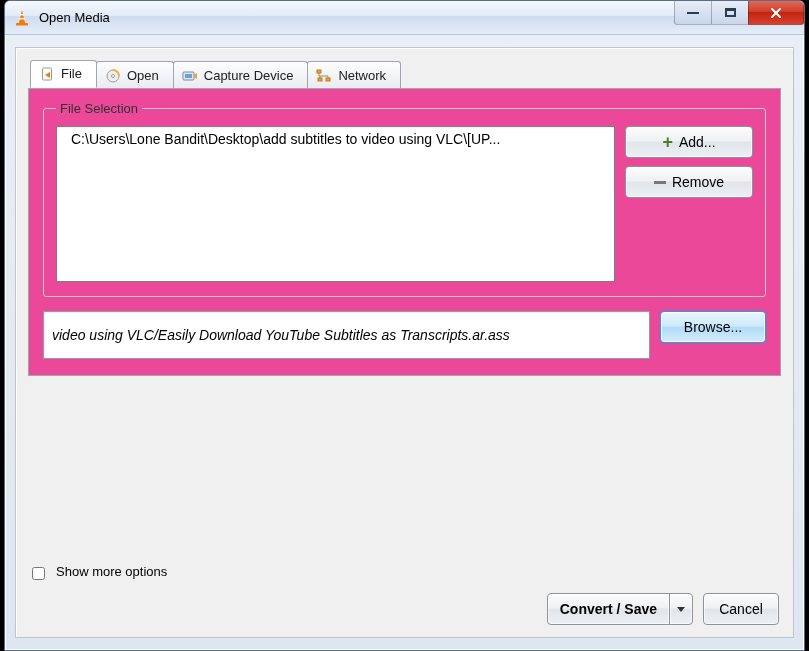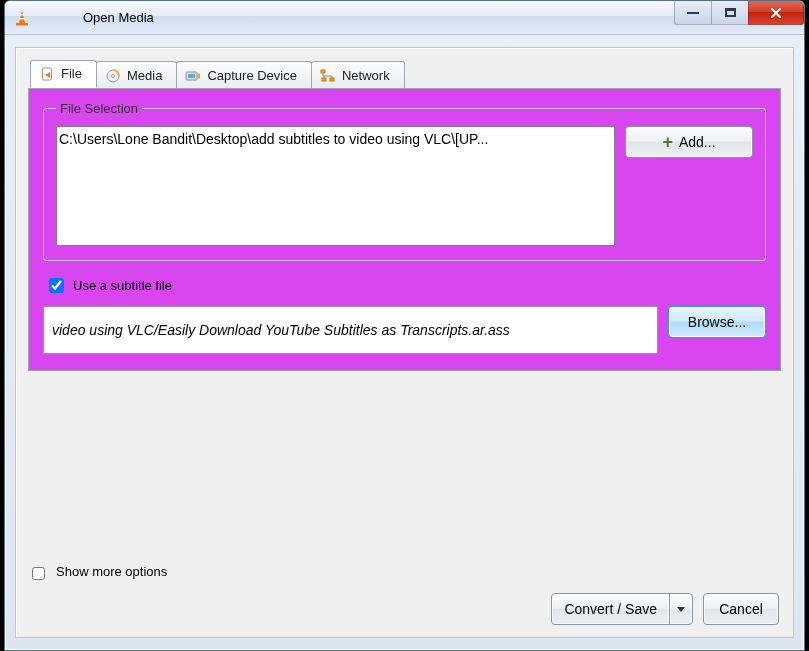--- a/index.html
+++ b/index.html
@@ -25,21 +25,20 @@
   }
   
   .titlebar {
     height: 34px;
     background: linear-gradient(#f6f9fe 0%, #e2ebf7 45%, #cfdcef 46%, #e4edf9 100%);
     border-bottom: 1px solid #b8c5d9;
     display: flex;
     align-items: center;
     padding-left: 8px;
     position: relative;
-    gap: 44px;
   }
   .app-icon {
     width: 18px; height: 18px;
     margin-right: 8px;
     position: relative;
   }
   .title-text { font-size: 13px; color: #000; }
   .win-controls {
     position: absolute;
     right: 0; top: 0;
@@ -90,44 +89,44 @@
     background: #fff;
     z-index: 2;
     border-bottom: 1px solid #fff;
     padding-bottom: 6px;
     top: 0;
     justify-content: center;
   }
   .tab .ticon { width:16px; height:16px; display:flex; align-items:center; justify-content:center; }
   .panel {
     border: 1px solid #9fa6af;
-    background: #d946ef;
+    background: #ec4899;
     margin: 0 12px 12px 12px;
     padding: 12px 14px 16px 14px;
     position: relative;
   }
   fieldset.fileselect {
     border: 1px solid #c2c8d0;
     border-radius: 3px;
     padding: 10px 12px 14px 12px;
     margin: 0 0 14px 0;
   }
   fieldset legend {
     font-size: 13px; color: #333;
     padding: 0 4px;
   }
   .hint { margin: 2px 0 10px 2px; color: #222; }
   .file-row { display:flex; gap: 10px; align-items:flex-start; }
   .file-list {
     flex: 1;
-    height: 120px;
+    height: 156px;
     border: 1px solid #7a7f87;
     background: #fff;
     box-shadow: inset 1px 1px 2px rgba(0,0,0,.07);
-    padding: 4px 2px;
+    padding: 4px 14px;
     font-size: 14px;
     overflow: hidden;
   }
   .side-buttons { display:flex; flex-direction:column; gap:8px; width:128px;}
   .btn {
     height: 32px;
     border: 1px solid #8d939c;
     border-radius: 4px;
     background: linear-gradient(#fcfcfd 0%, #eef0f3 48%, #e1e4e9 49%, #eceff3 100%);
     font-size: 14px;
@@ -156,21 +155,21 @@
   .bottom-row {
     display:flex; align-items:flex-start; gap:8px;
     margin: 0 12px;
     position:absolute; left:0; right:0; bottom: 54px;
   }
   .bottom-actions {
     position:absolute; right:14px; bottom:12px;
     display:flex; gap:10px; align-items:center;
   }
   .split-btn { display:flex; }
-  .split-btn .btn.main { border-radius:4px 0 0 4px; padding:0 12px;}
+  .split-btn .btn.main { border-radius:4px 0 0 4px; padding:0 12px;font-weight:bold;}
   .split-btn .btn.drop { border-radius:0 4px 4px 0; width:24px; margin-left:-1px; padding:0;}
   .chev-down { width:0;height:0;border-left:4px solid transparent;border-right:4px solid transparent;border-top:5px solid #333;}
   .plus { font-size:18px; color:#4a7c2a; font-weight:bold; line-height:1;}
   .minus { width:12px; height:3px; background:#777; }
 </style>
 </head>
 <body>
 
 <div class="window">
   <div class="titlebar">
@@ -210,21 +209,21 @@
         <span>File</span>
       </div>
       <div class="tab">
         <span class="ticon">
             <svg width="14" height="14" viewBox="0 0 14 14">
               <circle cx="7" cy="7" r="6" fill="#eee" stroke="#999"></circle>
               <circle cx="7" cy="7" r="1.5" fill="#fff" stroke="#999"></circle>
               <path d="M7 1 A6 6 0 0 1 13 7" stroke="#f0b040" stroke-width="2" fill="none"></path>
             </svg>
           </span>
-        <span>Media</span>
+        <span>Open</span>
       </div>
       <div class="tab">
         <span class="ticon">
             <svg width="16" height="14" viewBox="0 0 16 14">
               <rect x="1" y="3" width="11" height="8" rx="1" fill="#e0e6ee" stroke="#889"></rect>
               <rect x="3" y="5" width="7" height="4" fill="#6aa0e0"></rect>
               <path d="M12 6 L15 4 V10 L12 8 Z" fill="#f0a030"></path>
             </svg>
           </span>
         <span>Capture Device</span>
@@ -247,31 +246,31 @@
         <legend>File Selection</legend>
         <div class="file-row">
           <div class="file-list">
             <div>C:\Users\Lone Bandit\Desktop\add subtitles to video using VLC\[UP...</div>
           </div>
           <div class="side-buttons">
             <div class="btn">
               <span class="plus">+</span>
               <span>Add...</span>
             </div>
+            <div class="btn">
+              <span class="minus"></span>
+              <span>Remove</span>
+            </div>
           </div>
         </div>
       </fieldset>
 
-      <div class="sub-row">
-        <input type="checkbox" checked="" style="">
-        <span>Use a subtitle file</span>
-      </div>
       <div class="sub-file-row">
         <input class="text-input" type="text" readonly="" value="video using VLC/Easily Download YouTube Subtitles as Transcripts.ar.ass" style="">
-        <div class="btn primary" style="width:98px">
+        <div class="btn primary" style="width:106px">
           <span>Browse...</span>
         </div>
       </div>
     </div>
 
     <div class="bottom-row">
       <input type="checkbox" style="">
       <span>Show more options</span>
     </div>
 

